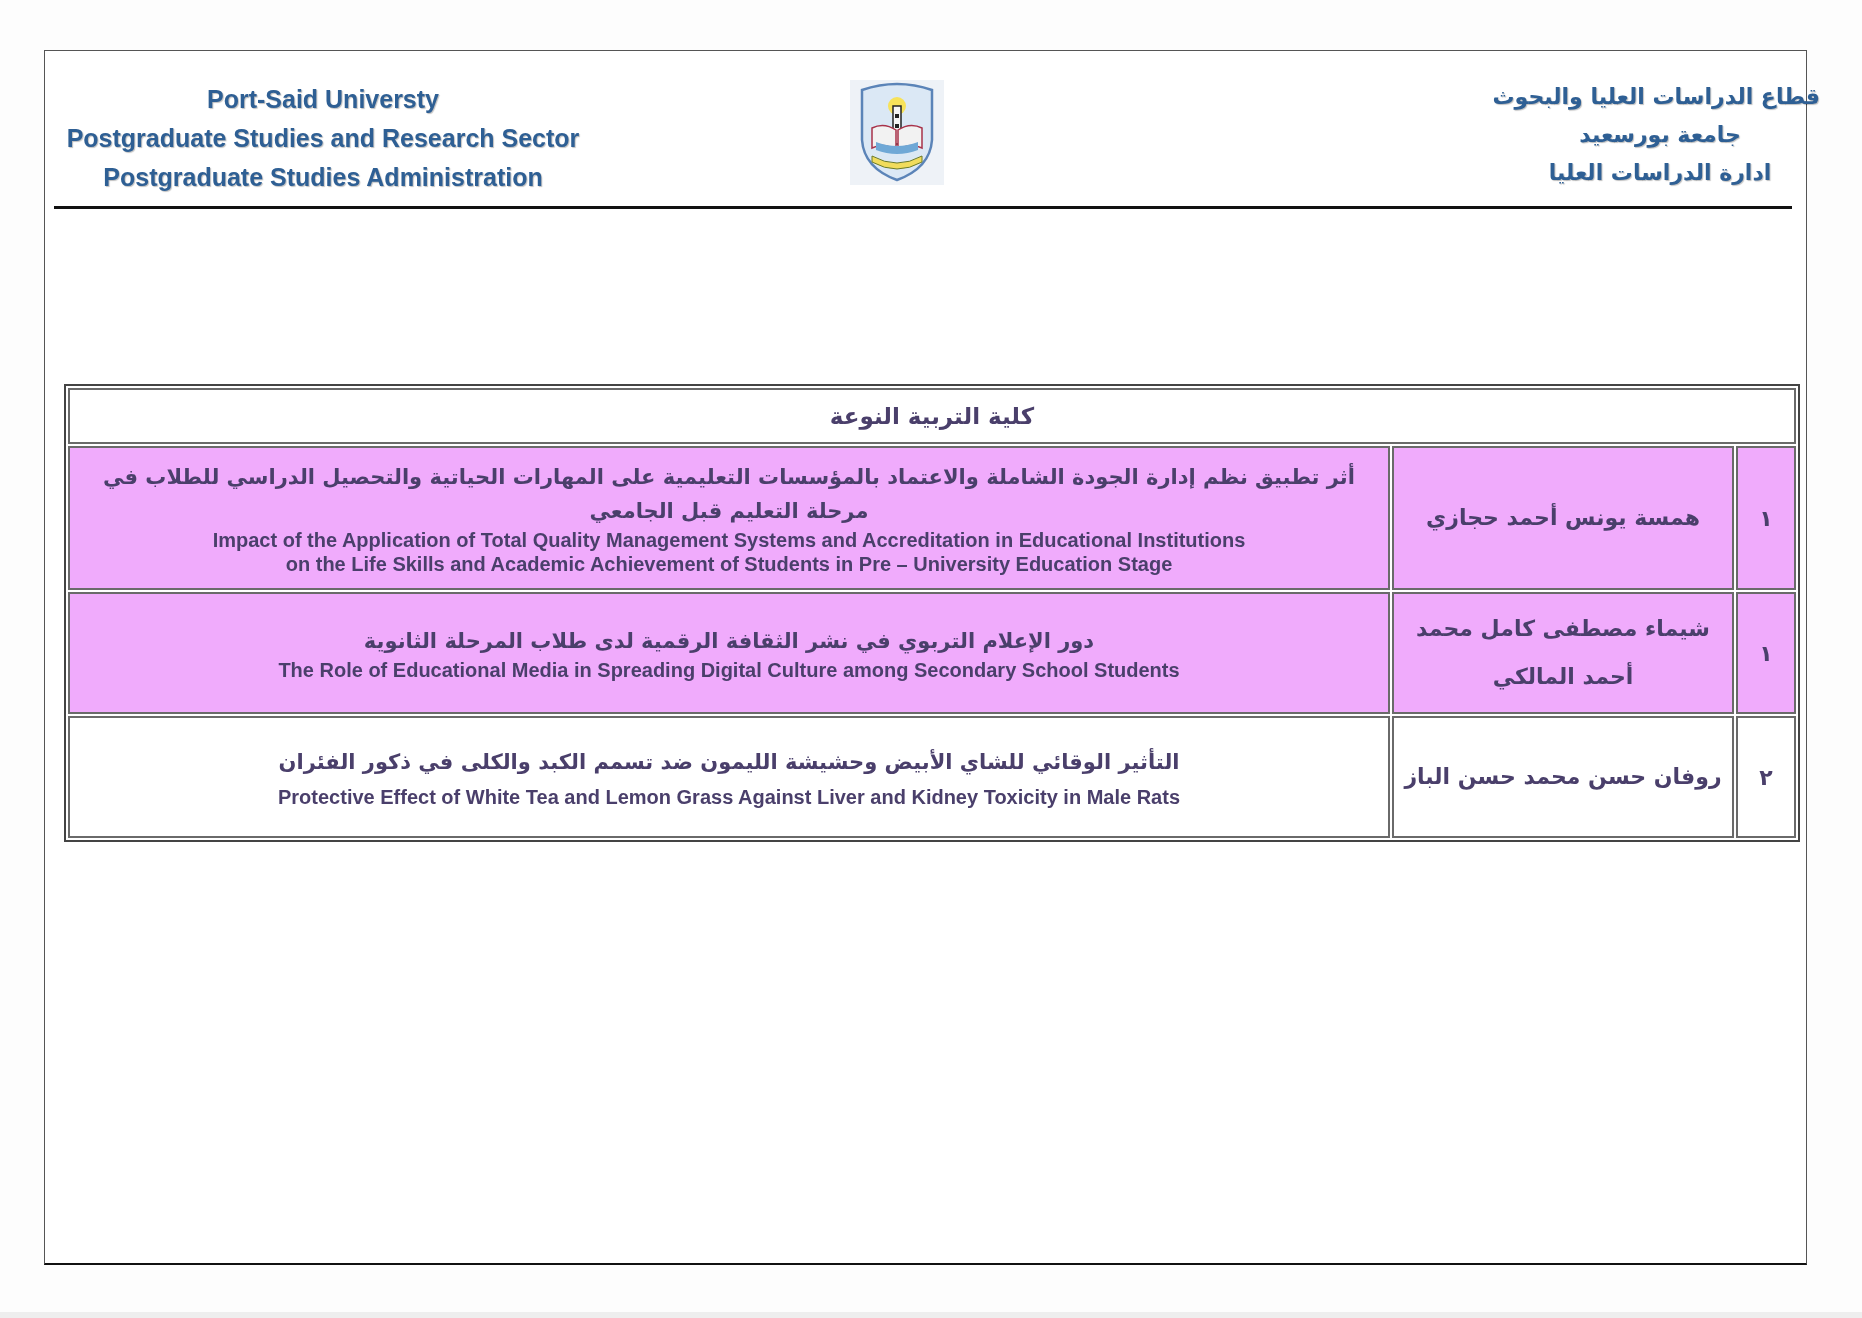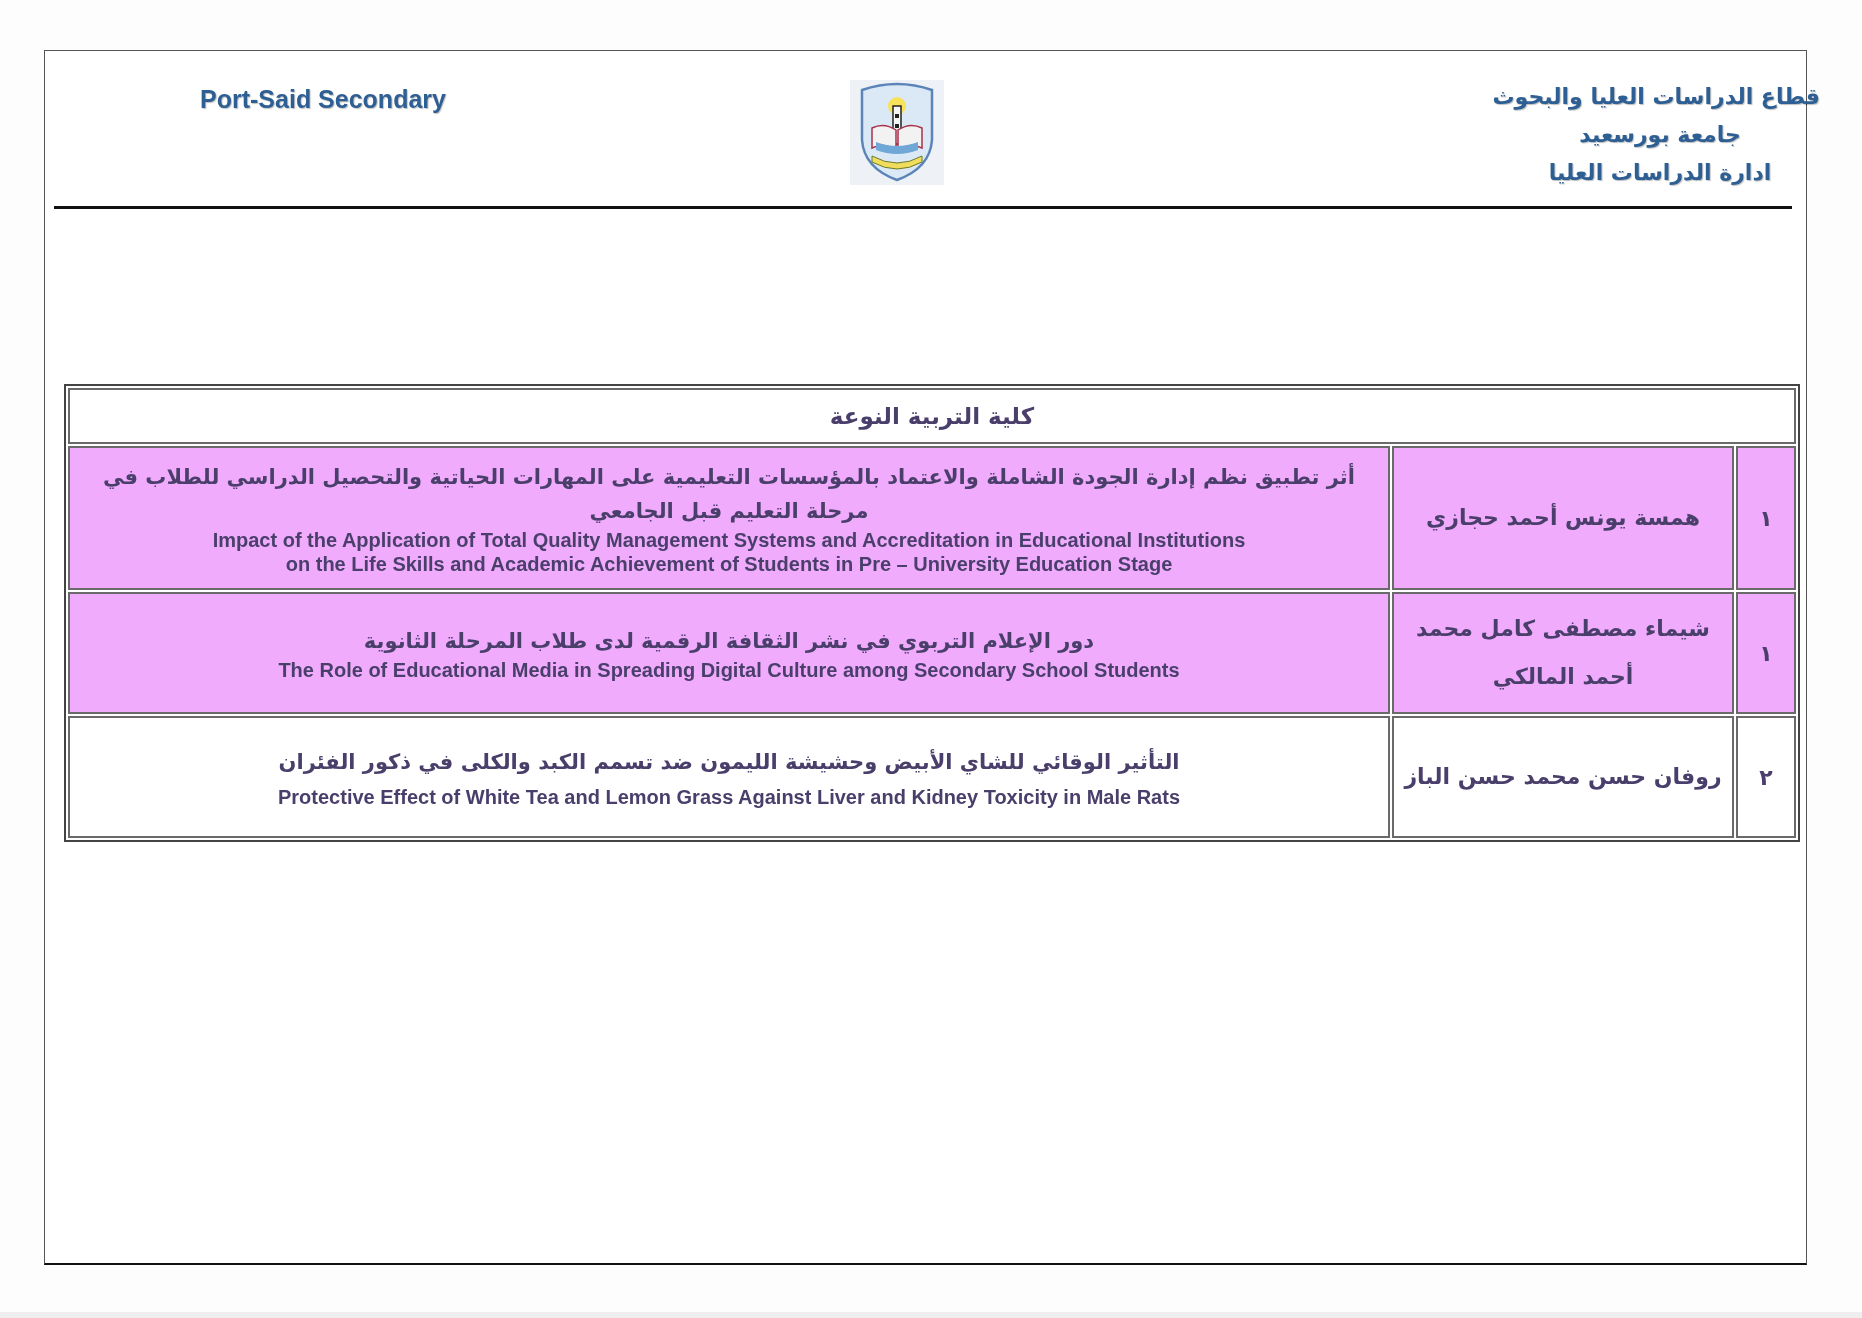--- a/index.html
+++ b/index.html
@@ -42,21 +42,23 @@
   .row-tall2 { height: 122px; }
   .row-tall3 { height: 122px; }
 </style>
 </head>
 <body>
 
 <div class="page-frame"></div>
 <div class="bottom-strip"></div>
 
 <div class="hdr-en">
-  <div>Port-Said Secondary</div>
+  <div>Port-Said Universty</div>
+  <div>Postgraduate Studies and Research Sector</div>
+  <div>Postgraduate Studies Administration</div>
 </div>
 
 <div class="logo">
   <svg width="94" height="105" viewBox="0 0 94 105">
     <path d="M12 10 Q47 -2 82 10 L82 60 Q80 88 47 100 Q14 88 12 60 Z" fill="#dbe8f5" stroke="#5b84b8" stroke-width="2.5"></path>
     <circle cx="47" cy="26" r="9" fill="#f7e25a"></circle>
     <rect x="43" y="26" width="8" height="38" fill="#f5f5f5" stroke="#222" stroke-width="1.5"></rect>
     <rect x="45" y="34" width="4" height="4" fill="#222"></rect>
     <rect x="45" y="44" width="4" height="4" fill="#222"></rect>
     <path d="M22 48 Q34 42 46 50 L46 70 Q34 62 22 68 Z" fill="#f2f2f2" stroke="#a8324a" stroke-width="1.5"></path>

